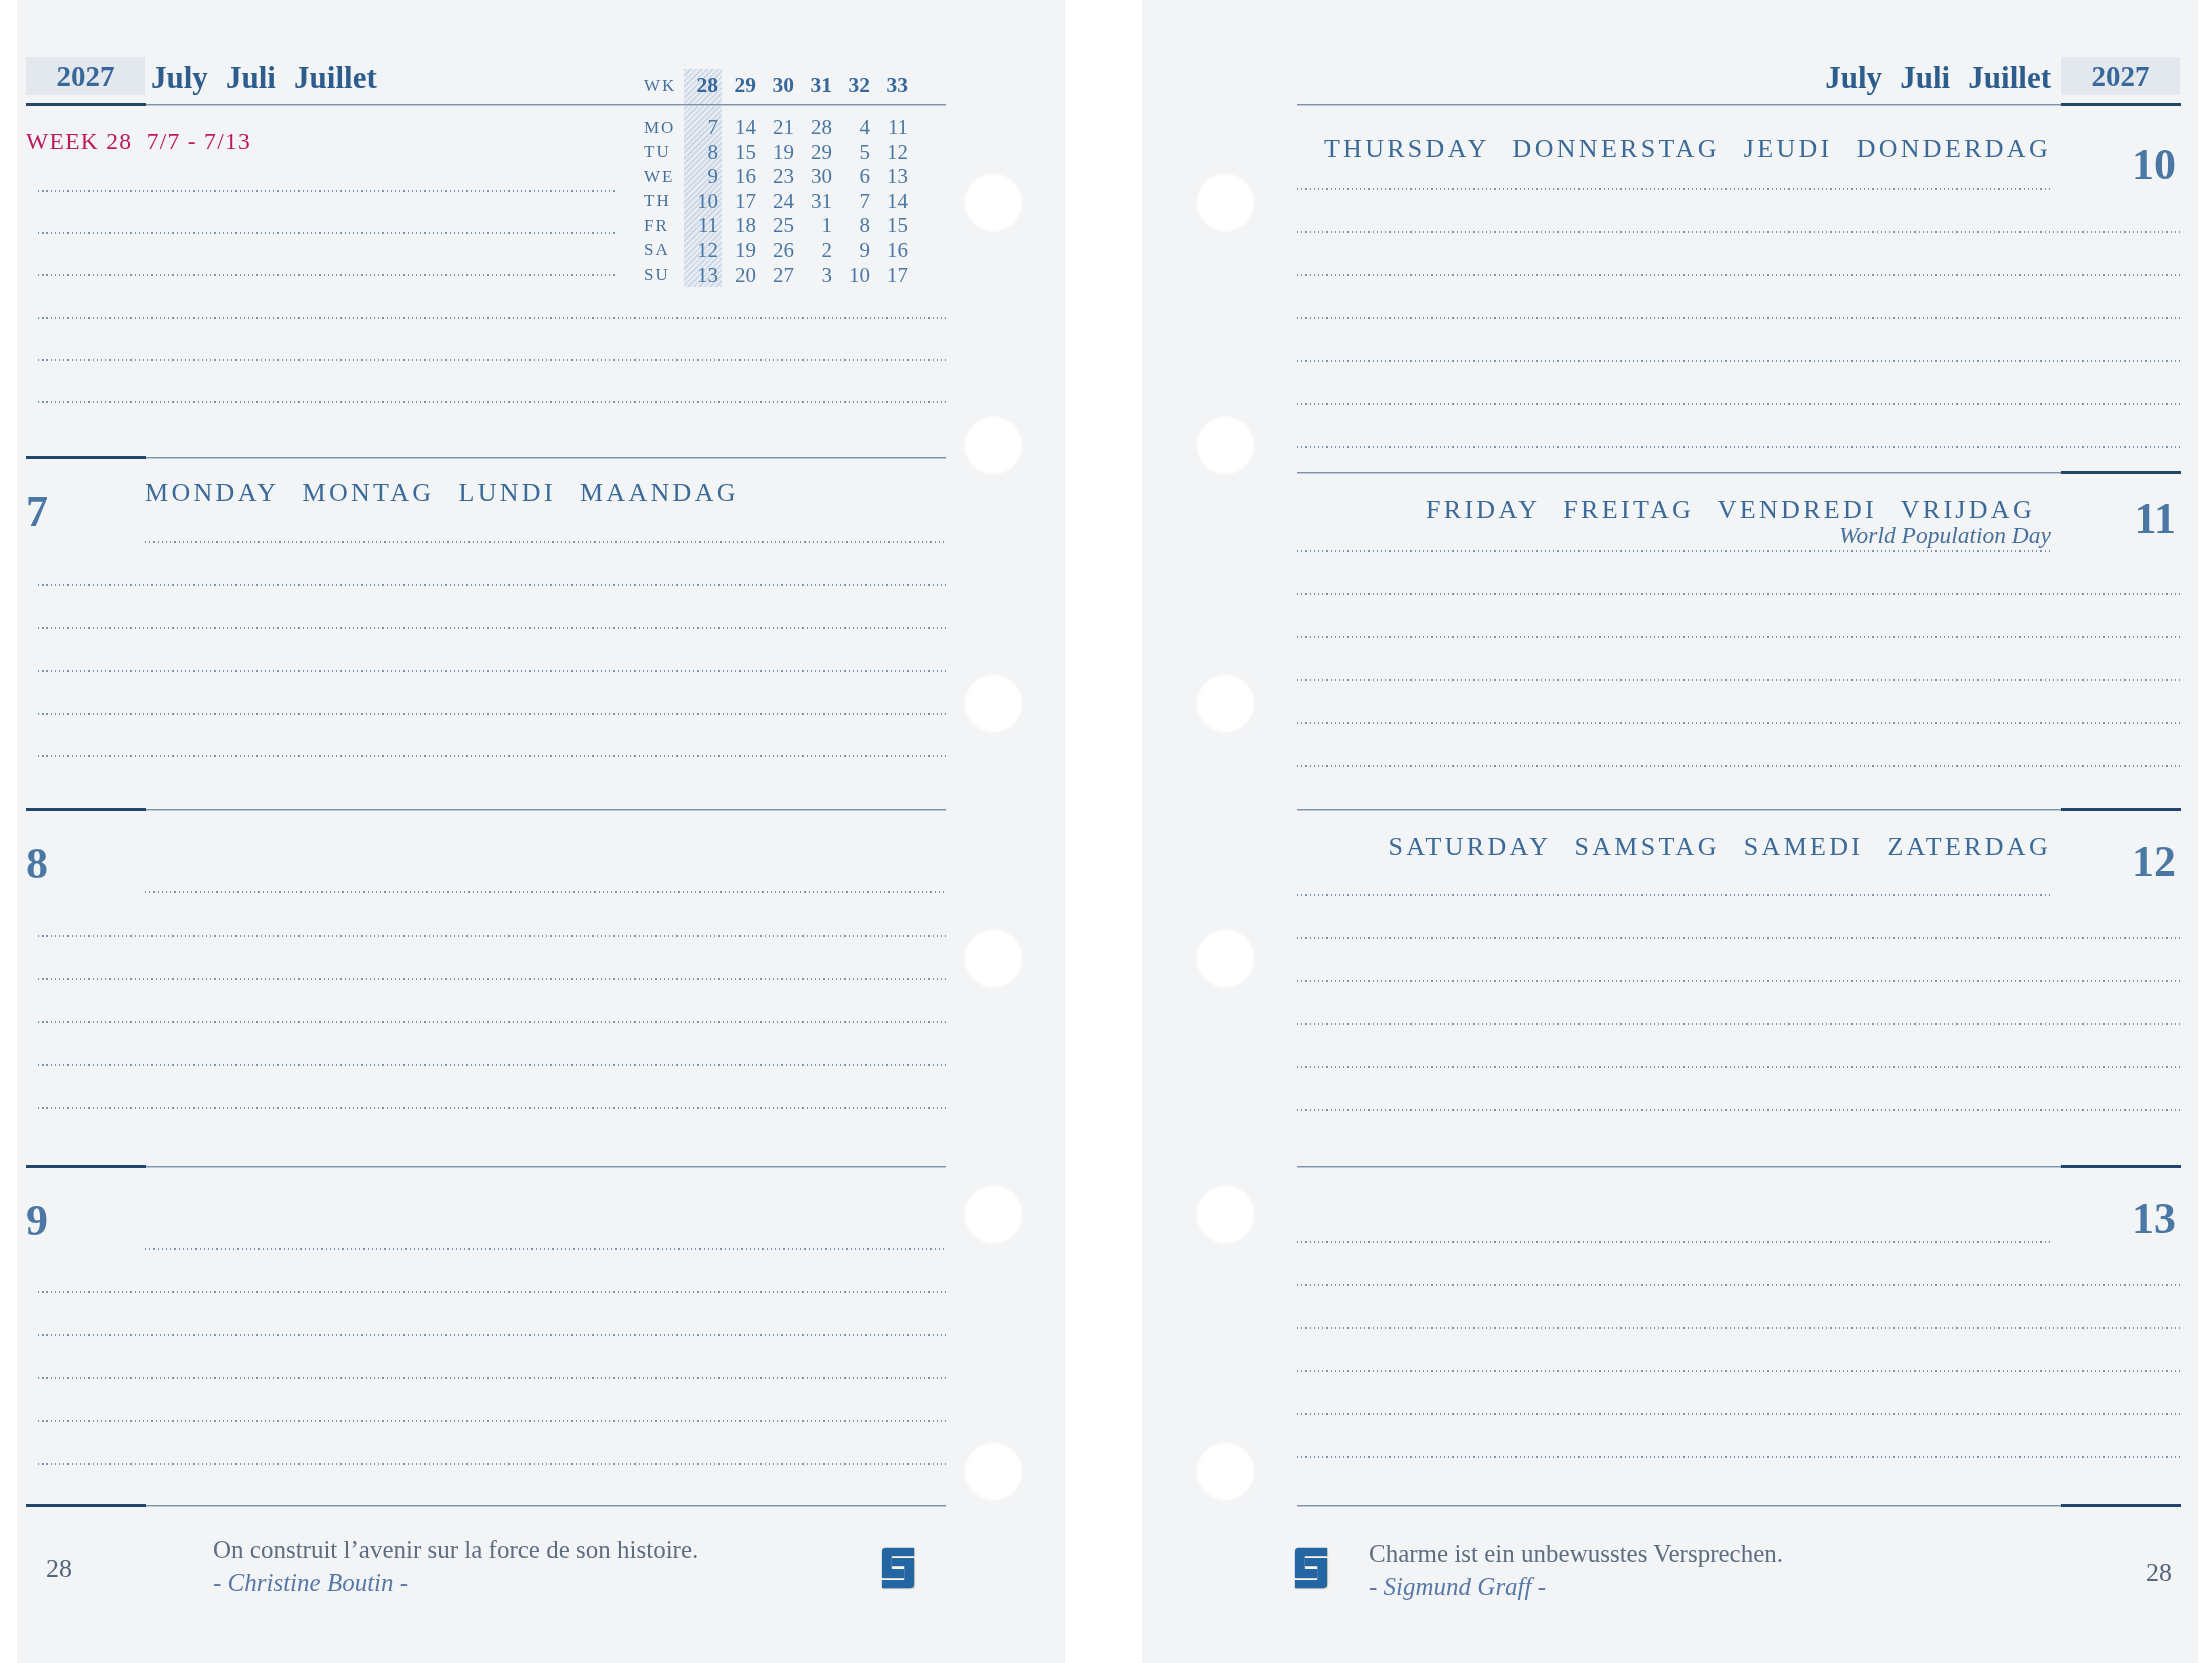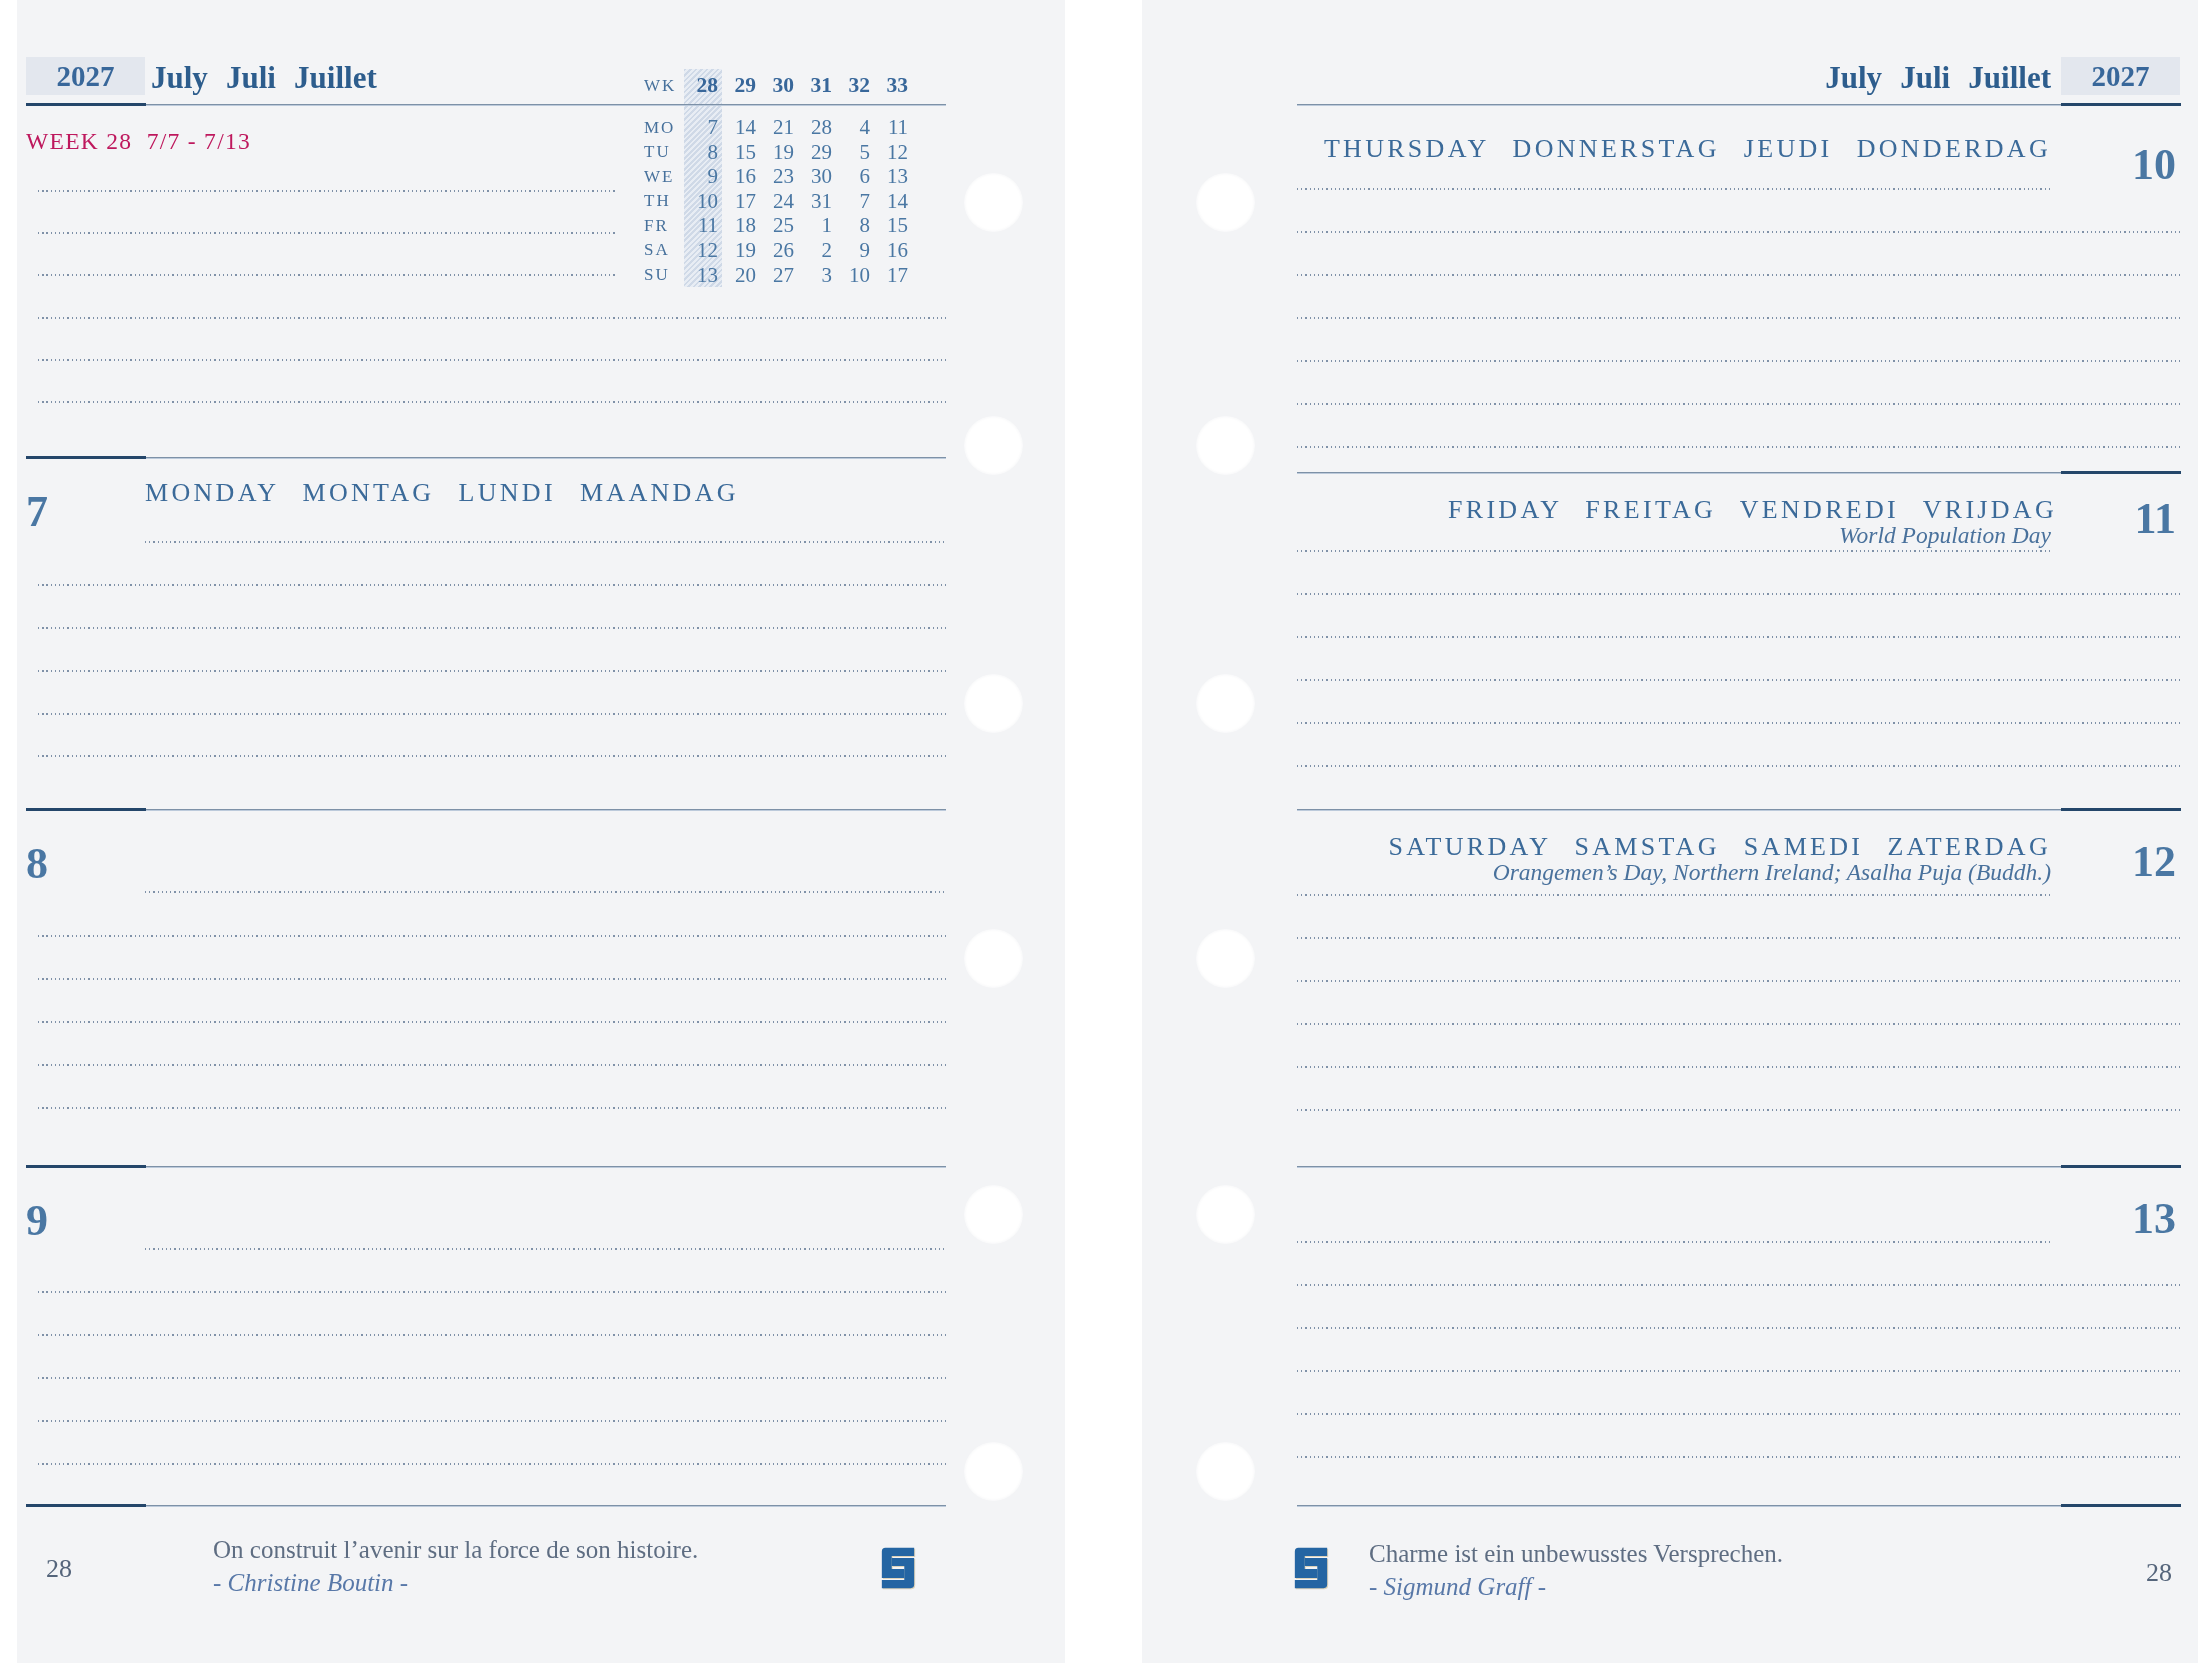--- a/index.html
+++ b/index.html
@@ -241,37 +241,36 @@
   <div class="dot" style="left:155px;top:317px;width:884px"></div>
   <div class="dot" style="left:155px;top:360px;width:884px"></div>
   <div class="dot" style="left:155px;top:403px;width:884px"></div>
   <div class="dot" style="left:155px;top:446px;width:884px"></div>
 
   <div class="hr" style="left:155px;top:471px;width:884px">
     <span class="ln"></span>
       <span class="ln2"></span>
       <span class="seg seg-r"></span>
   </div>
-  <div class="dayhead" style="right:141px;top:495px">FRIDAY FREITAG VENDREDI VRIJDAG</div>
+  <div class="dayhead" style="right:163px;top:495px">FRIDAY FREITAG VENDREDI VRIJDAG</div>
   <div class="note-it" style="right:147px;top:522px">World Population Day</div>
   <div class="daynum" style="right:22px;top:493px">11</div>
   <div class="dot" style="left:155px;top:550px;width:755px"></div>
   <div class="dot" style="left:155px;top:593px;width:884px"></div>
   <div class="dot" style="left:155px;top:636px;width:884px"></div>
   <div class="dot" style="left:155px;top:679px;width:884px"></div>
   <div class="dot" style="left:155px;top:722px;width:884px"></div>
   <div class="dot" style="left:155px;top:765px;width:884px"></div>
 
   <div class="hr" style="left:155px;top:808px;width:884px">
     <span class="ln"></span>
       <span class="ln2"></span>
       <span class="seg seg-r"></span>
   </div>
   <div class="dayhead" style="right:147px;top:832px">SATURDAY SAMSTAG SAMEDI ZATERDAG</div>
-  <div class="note-it" style="right:147px;top:859px">Orangemen’s Day, Northern Ireland; Asalha Puja (Buddh.)</div>
   <div class="daynum" style="right:22px;top:836px">12</div>
   <div class="dot" style="left:155px;top:894px;width:755px"></div>
   <div class="dot" style="left:155px;top:937px;width:884px"></div>
   <div class="dot" style="left:155px;top:980px;width:884px"></div>
   <div class="dot" style="left:155px;top:1023px;width:884px"></div>
   <div class="dot" style="left:155px;top:1066px;width:884px"></div>
   <div class="dot" style="left:155px;top:1109px;width:884px"></div>
 
   <div class="hr" style="left:155px;top:1165px;width:884px">
     <span class="ln"></span>

